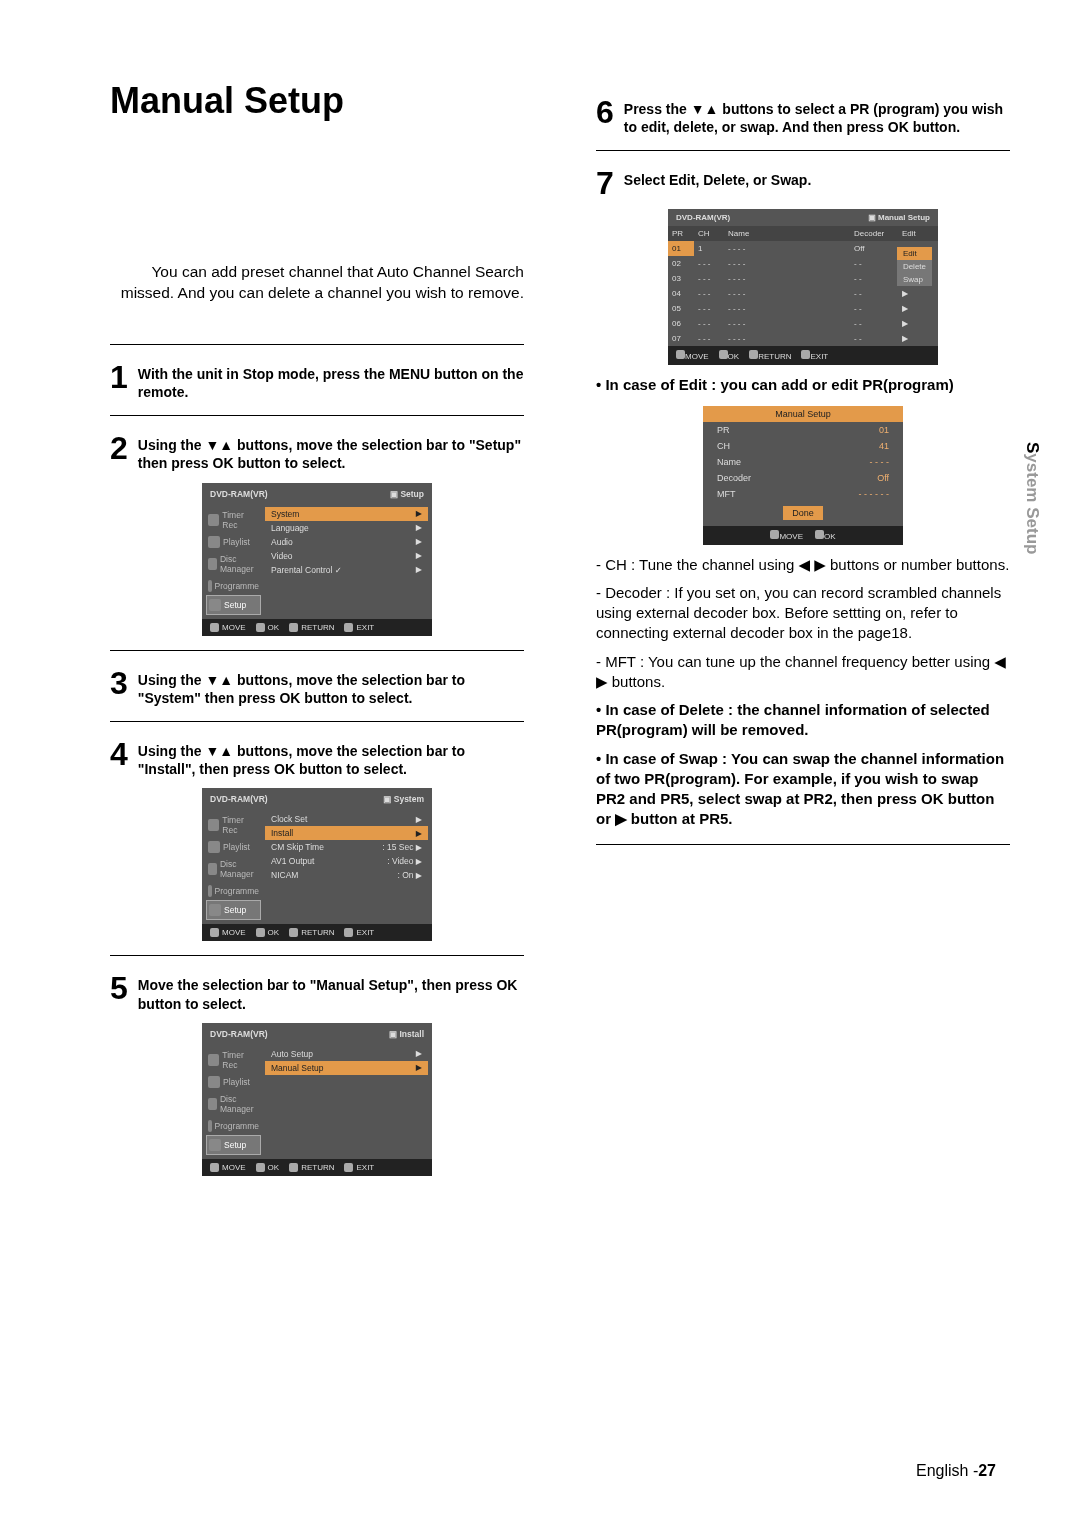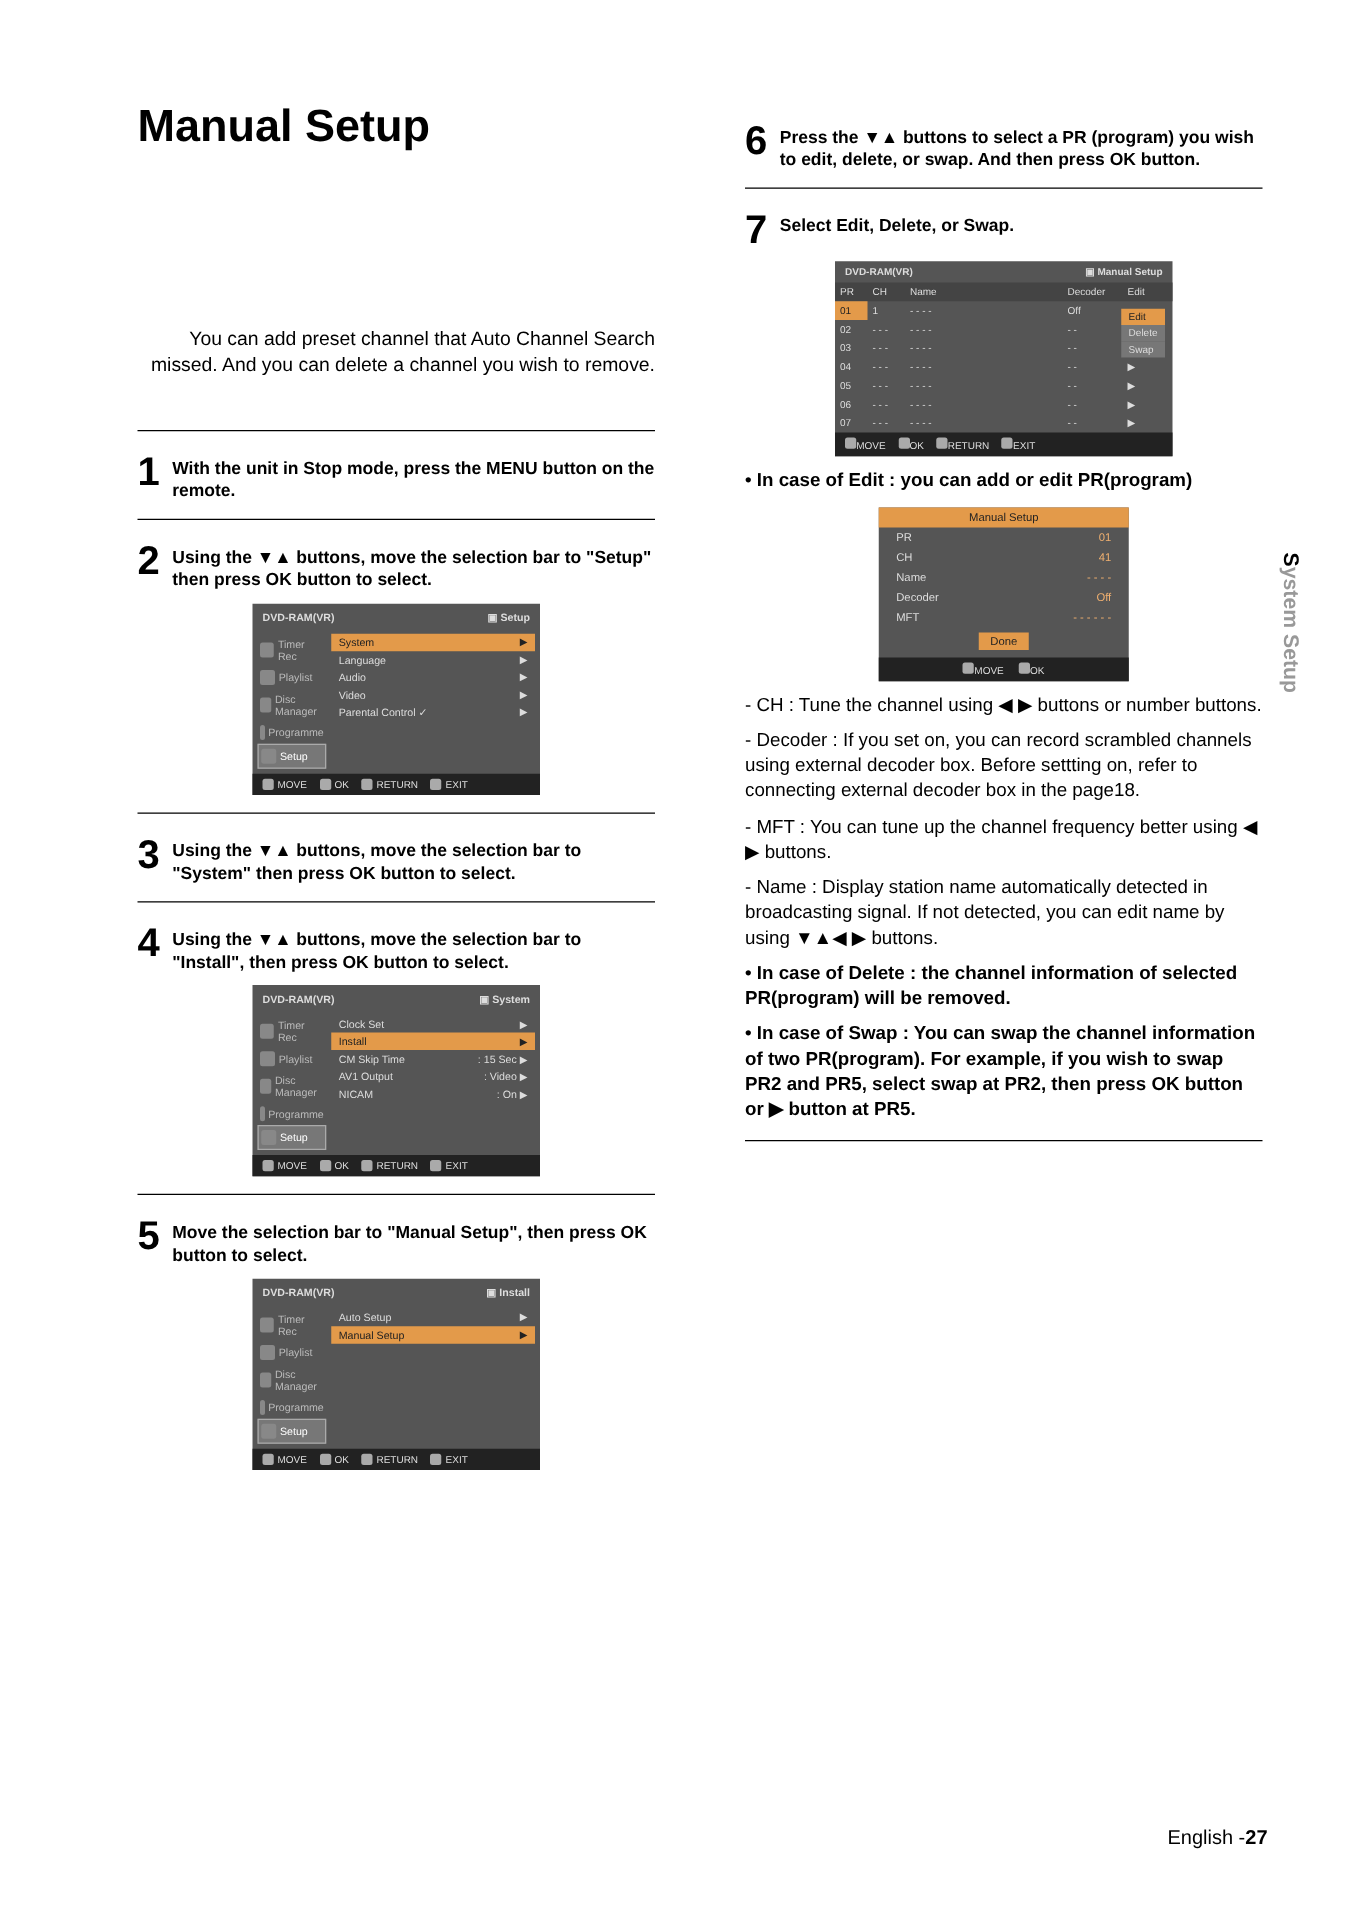--- a/index.html
+++ b/index.html
@@ -44,21 +44,21 @@
   .edit-title { background:#e39a4a; color:#222; text-align:center; padding:3px 0; }
   .edit-row { display:flex; justify-content:space-between; padding:3px 14px; }
   .edit-val { color:#f0b070; }
   .edit-done { background:#e39a4a; color:#222; padding:2px 8px; margin:4px auto 6px auto; width:40px; text-align:center; }
   .edit-foot { display:flex; gap:12px; background:#222; padding:4px 10px; font-size:8px; justify-content:center; }
   .notes { font-size:15px; line-height:1.35; }
   .notes p { margin:8px 0; }
   .bullet { margin:10px 0 6px 0; }
   .sidetab { position:absolute; right:38px; top:442px; writing-mode:vertical-rl; font-size:17px; font-weight:bold; color:#999; }
   .sidetab b { color:#000; }
-  .footer { position:absolute; bottom:46px; right:66px; font-size:16px; }
+  .footer { position:absolute; bottom:46px; right:84px; font-size:16px; }
   .footer b { font-weight:bold; }
 </style>
 </head>
 <body>
 
 <div class="page">
 
   <div class="col">
     <div class="title">Manual Setup</div>
     <p class="intro">You can add preset channel that Auto Channel Search missed. And you can delete a channel you wish to remove.</p>
@@ -415,21 +415,20 @@
       <div class="edit-foot">
         <span><i class="fic"></i><span>MOVE</span></span>
         <span><i class="fic"></i><span>OK</span></span>
       </div>
     </div>
 
     <div class="notes">
       <p>- CH : Tune the channel using ◀ ▶ buttons or number buttons.</p>
       <p>- Decoder : If you set on, you can record scrambled channels using external decoder box. Before settting on, refer to connecting external decoder box in the page18.</p>
       <p>- MFT : You can tune up the channel frequency better using ◀ ▶ buttons.</p>
-      <p>- Name : Display station name automatically detected in broadcasting signal. If not detected, you can edit name by using ▼▲◀ ▶ buttons.</p>
       <p class="bullet"><b>• In case of Delete : the channel information of selected PR(program) will be removed.</b></p>
       <p class="bullet"><b>• In case of  Swap : You can swap the channel information of two PR(program).  For example, if you wish to swap PR2 and PR5,  select swap at PR2, then press OK button or ▶ button at PR5.</b></p>
     </div>
     <hr class="thin">
   </div>
 </div>
 
 <div class="sidetab"><b>S</b><span>ystem Setup</span></div>
 <div class="footer"><span>English -</span><b>27</b></div>
 

